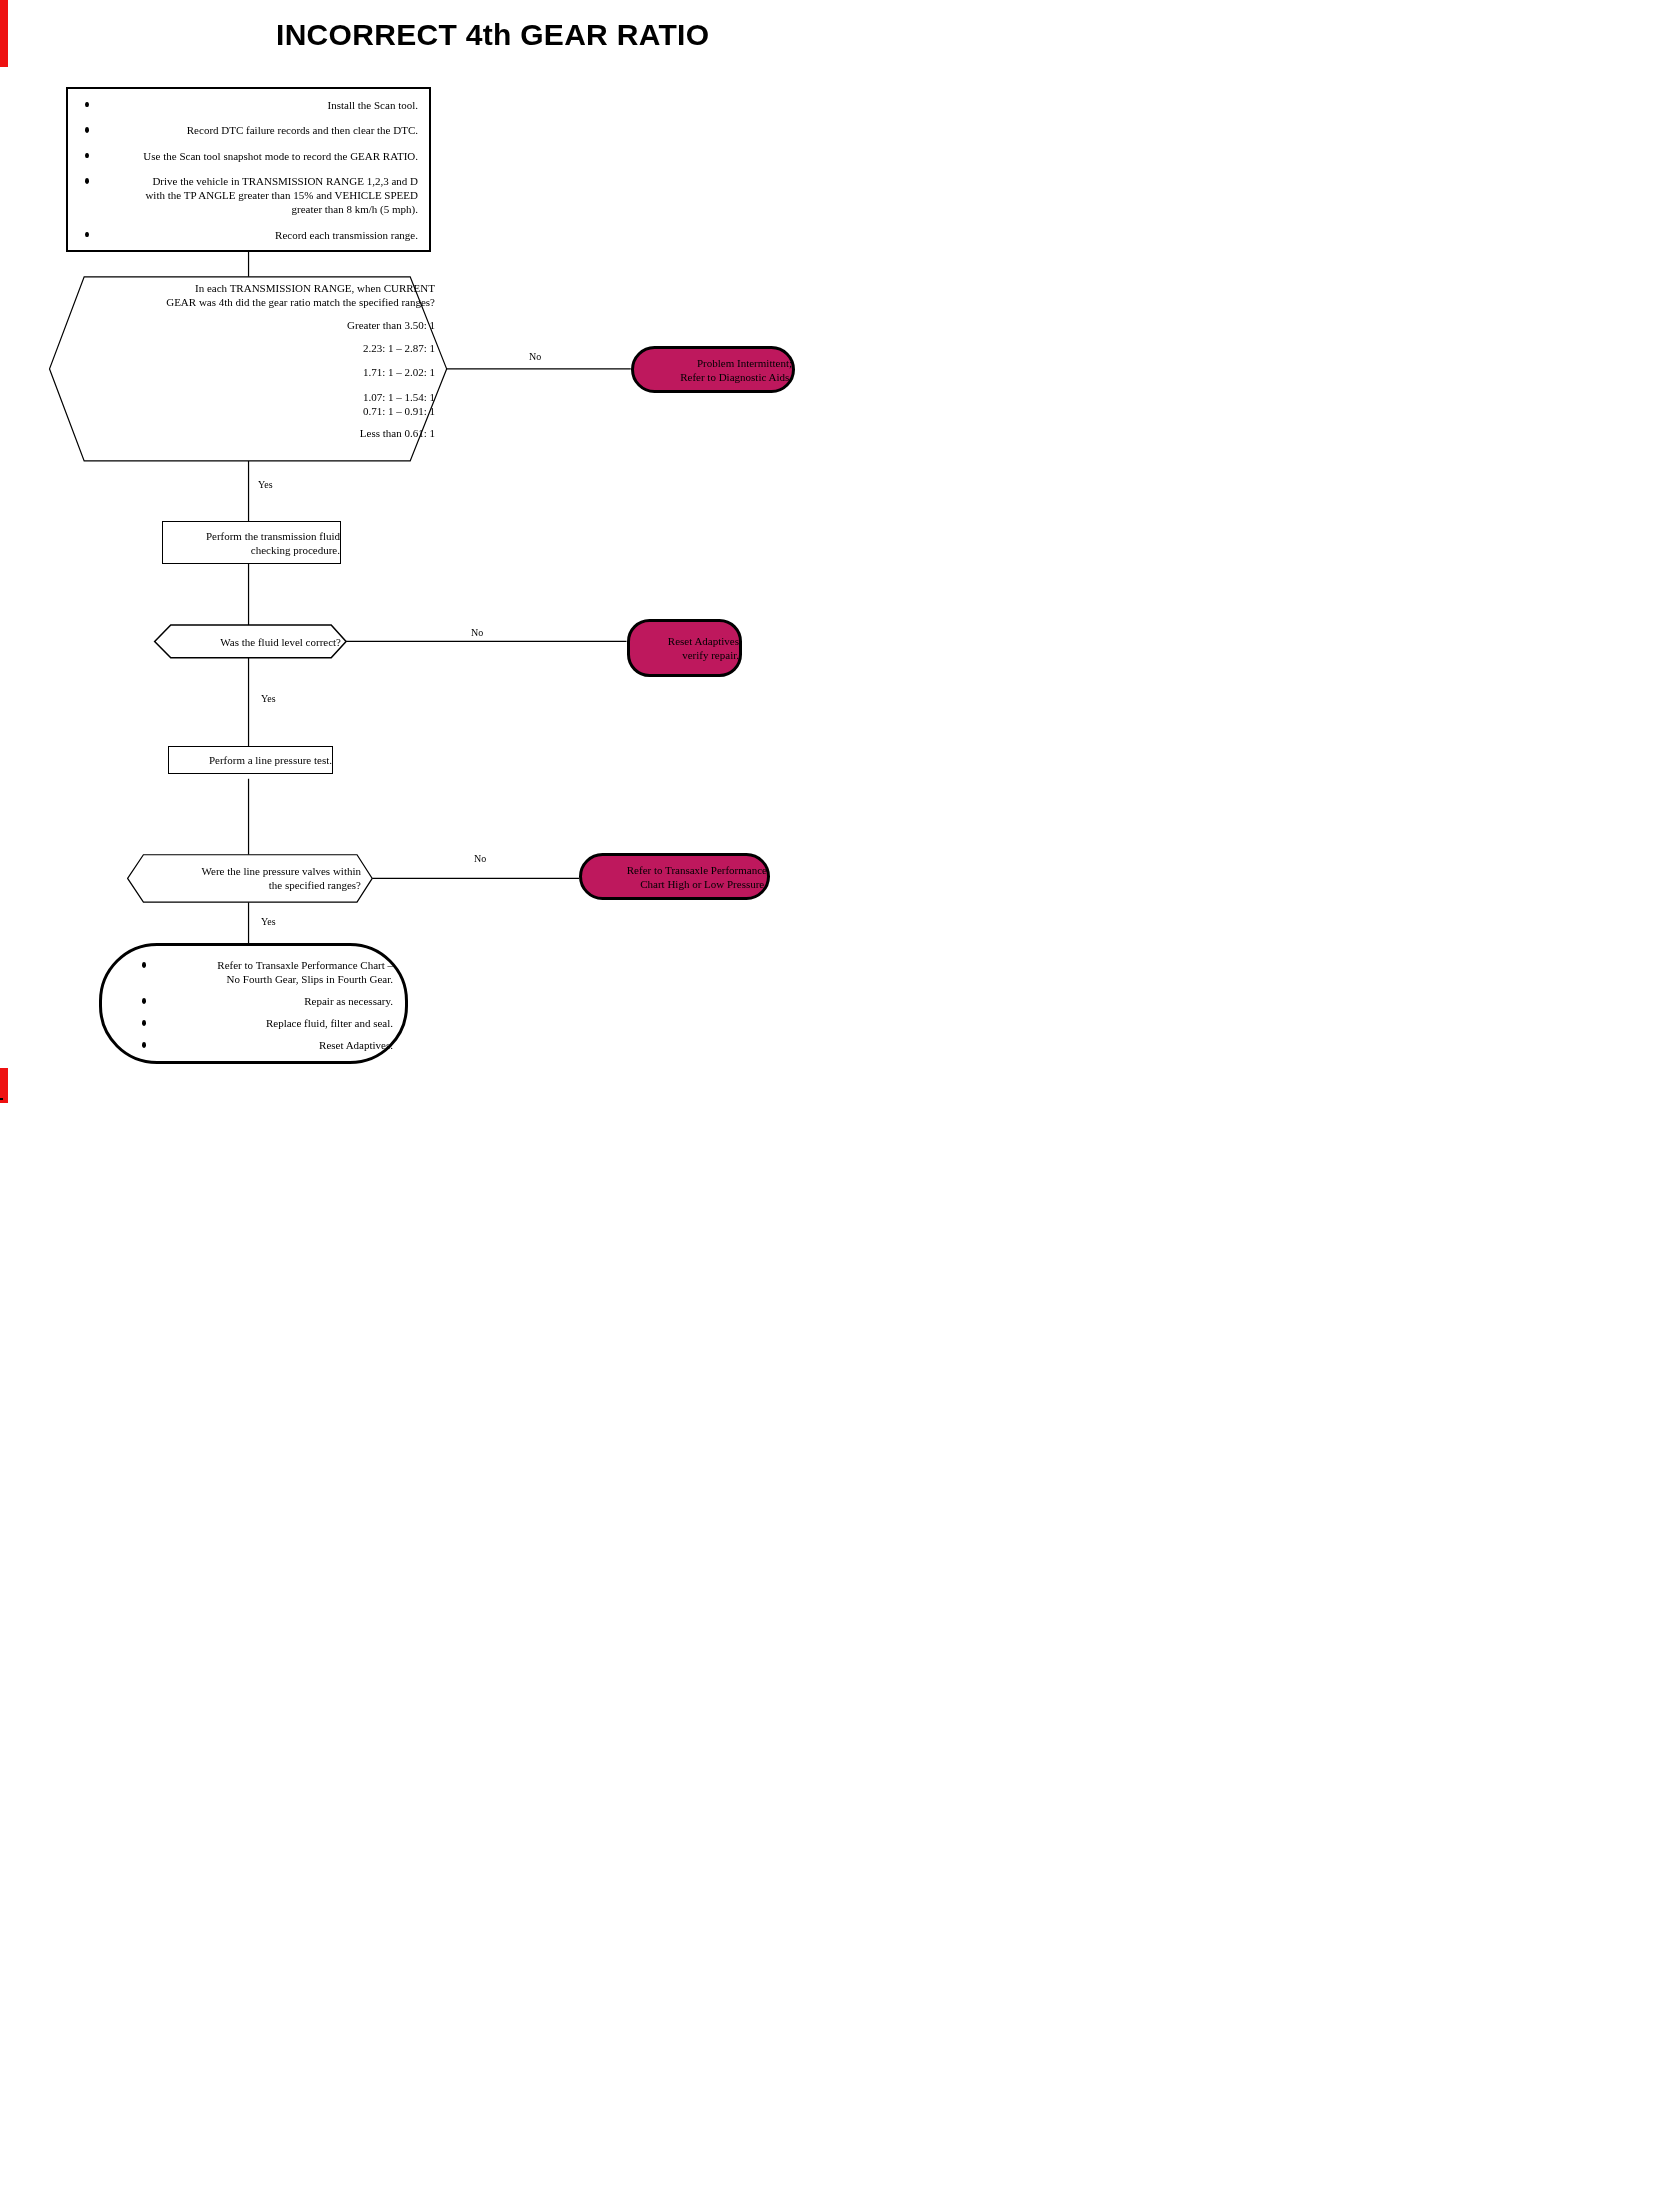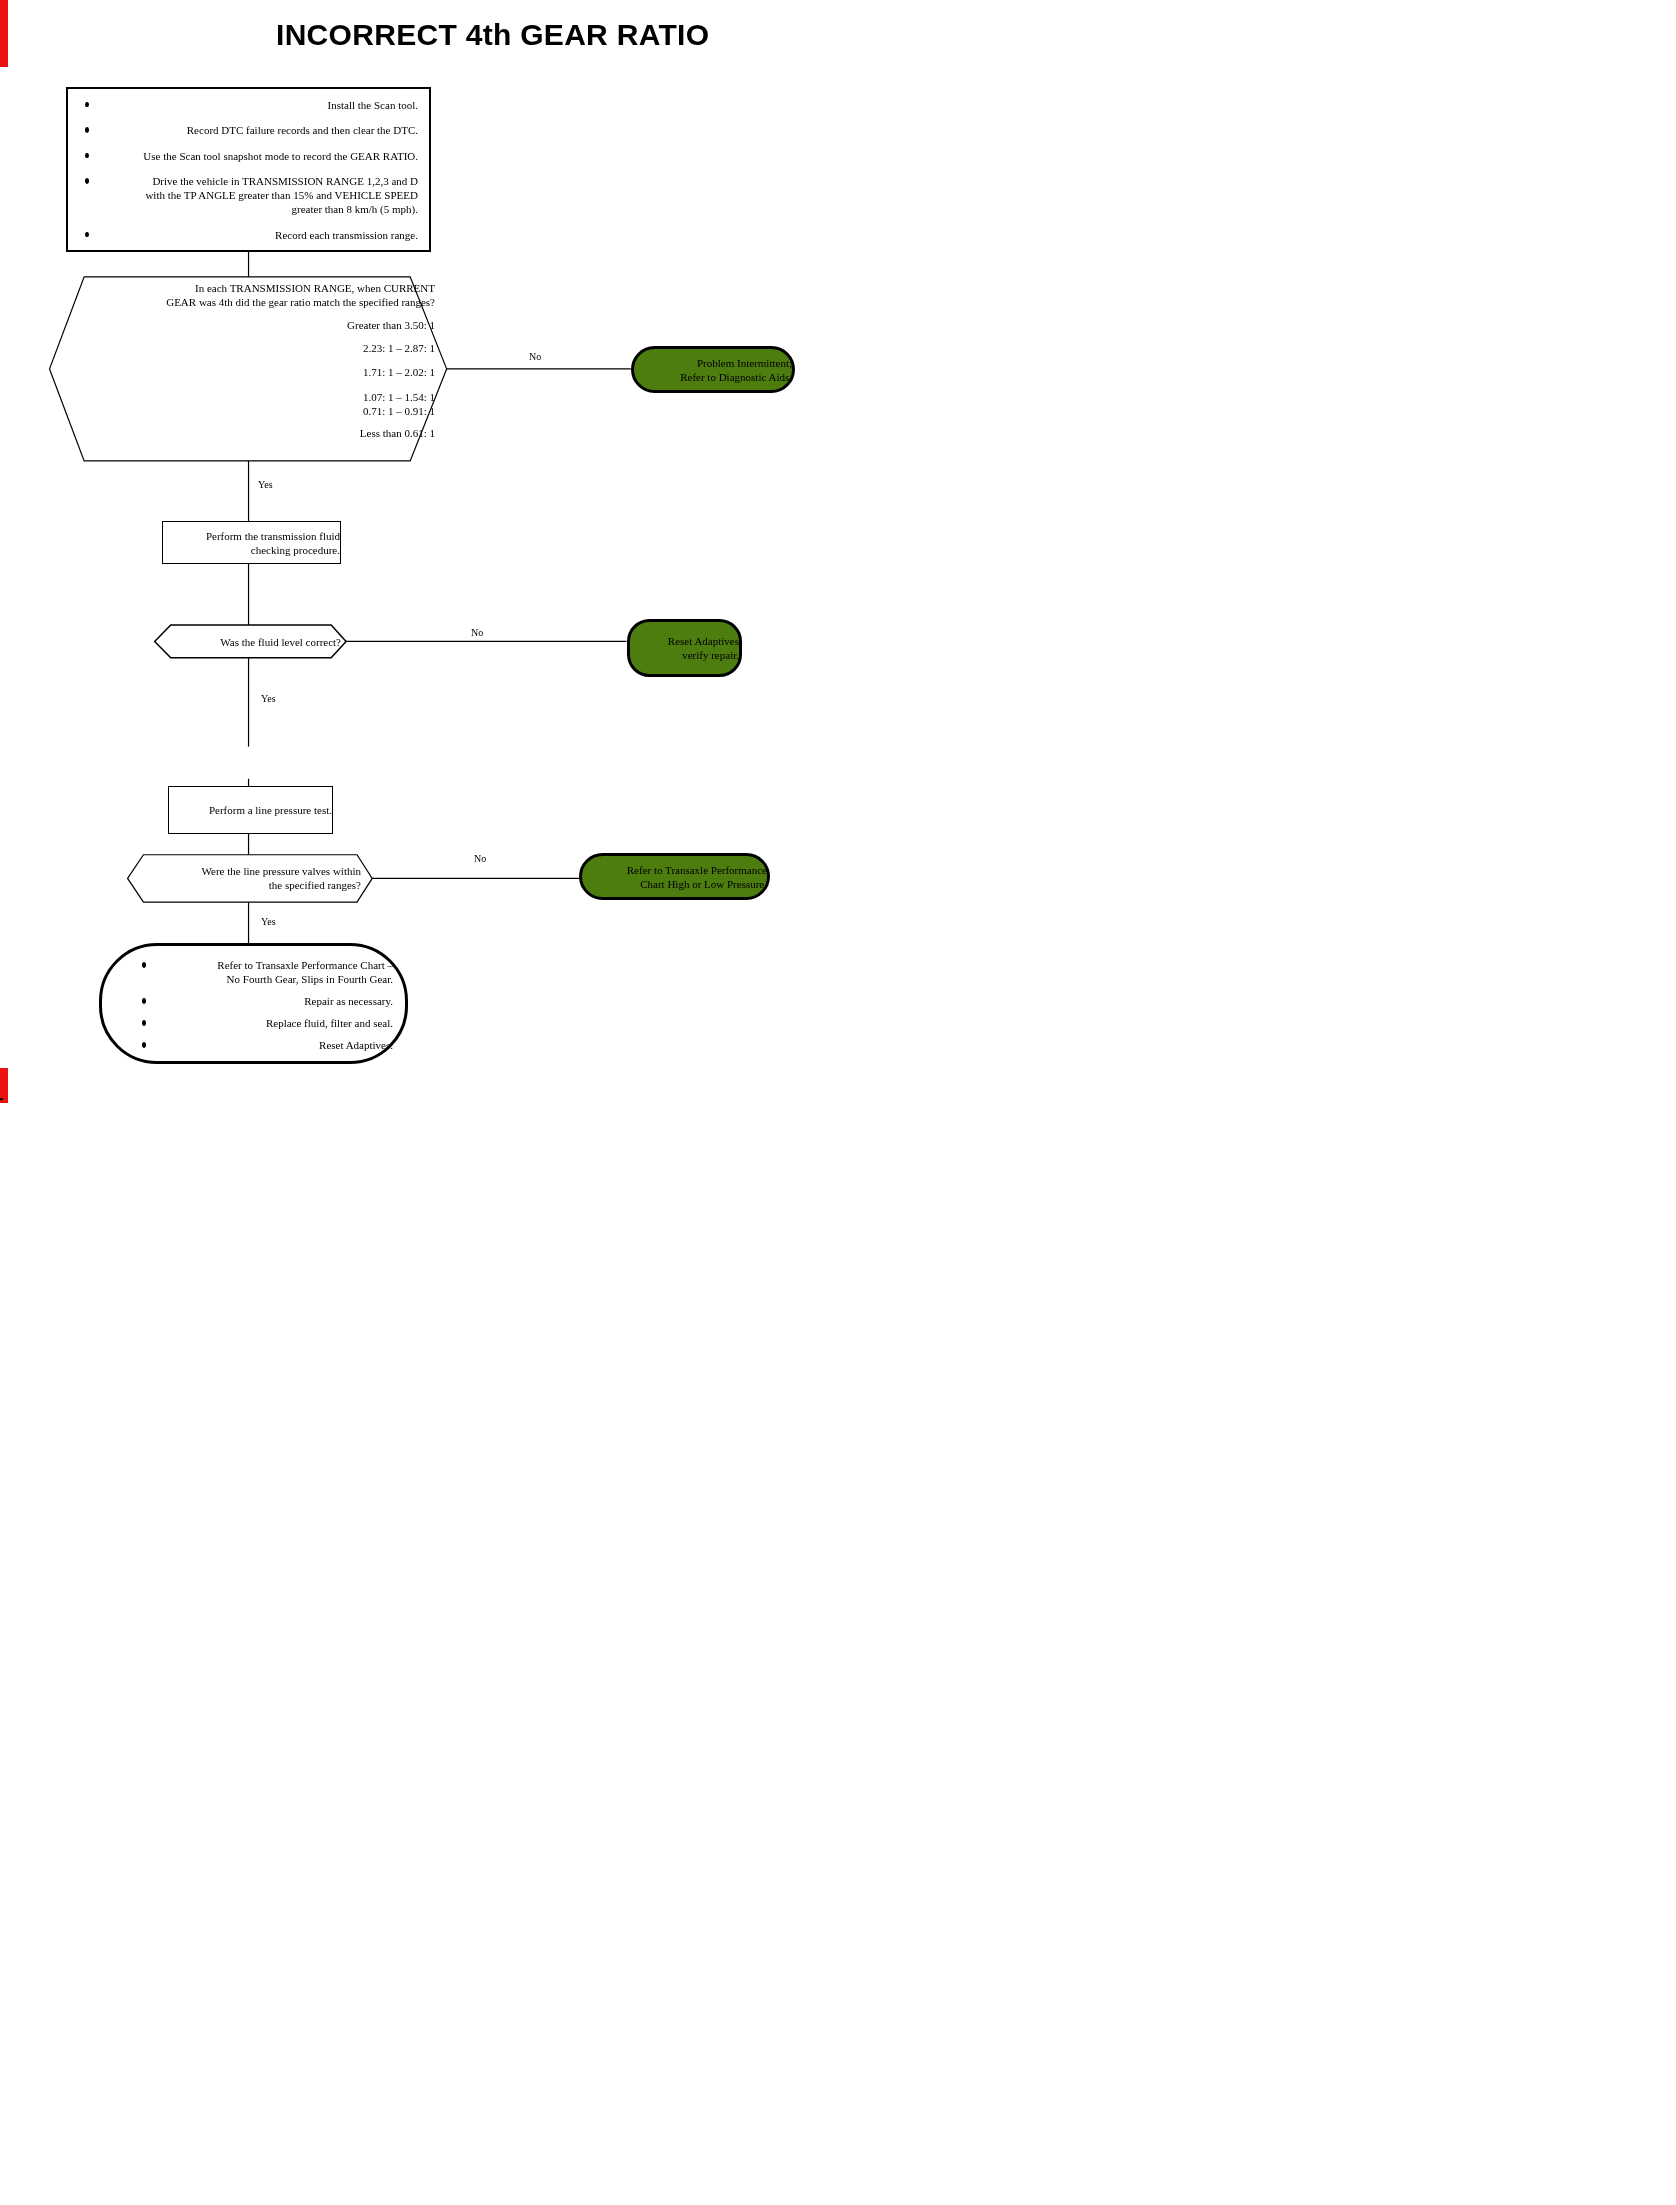--- a/index.html
+++ b/index.html
@@ -6,21 +6,21 @@
   #page{position:relative;width:838px;height:1103px;background:#ffffff;overflow:hidden;
         font-family:"Liberation Serif","DejaVu Serif",serif;color:#000;}
   .abs{position:absolute;box-sizing:border-box;}
   #title{top:18px;left:276px;width:353px;text-align:center;
          font-family:"Liberation Sans","DejaVu Sans",sans-serif;
          font-weight:bold;font-size:30px;letter-spacing:0.3px;white-space:nowrap;}
   svg.layer{position:absolute;left:0;top:0;}
   .txt{font-size:11px;line-height:14px;text-align:right;}
   .process{border:1.8px solid #000;background:#fff;display:flex;flex-direction:column;justify-content:center;}
   .process1{border-width:2.4px;}
-  .stadium{border:3px solid #000;border-radius:24px;background:#4d7c0f;
+  .stadium{border:3px solid #000;border-radius:24px;background:#be185d;
            display:flex;flex-direction:column;justify-content:center;padding-left:12px;}
   .item{position:relative;padding-left:18px;margin-bottom:11.5px;}
   .item .bullet{position:absolute;left:0;top:4.3px;width:3.6px;height:5.5px;border-radius:50%;background:#000;}
   .final-item{position:relative;padding-left:15px;margin-bottom:8px;}
   .final-item .bullet{position:absolute;left:0;top:4.3px;width:3.6px;height:5.5px;border-radius:50%;background:#000;}
   .branch-label{font-size:10px;}
   .edge-mark{background:#ee1111;}
 </style>
 </head>
 <body>
@@ -103,21 +103,21 @@
     <div>checking procedure.</div>
   </div>
 
   <div class="abs txt" style="left:177px;top:635px;width:164px;">Was the fluid level correct?</div>
 
   <div class="abs stadium txt" style="left:627px;top:619px;width:115px;height:58px;border-radius:22.5px;">
     <div>Reset Adaptives</div>
     <div>verify repair.</div>
   </div>
 
-  <div class="abs process txt" style="left:168px;top:786px;width:165px;height:48px;padding-left:13px;">
+  <div class="abs process txt" style="left:168px;top:746px;width:165px;height:28px;padding-left:13px;">
     <div>Perform a line pressure test.</div>
   </div>
 
   <div class="abs txt" style="left:154px;top:864px;width:207px;">
     <div>Were the line pressure valves within</div>
     <div>the specified ranges?</div>
   </div>
 
   <div class="abs stadium txt" style="left:579px;top:853px;width:191px;height:47px;border-radius:24px;">
     <div>Refer to Transaxle Performance</div>

